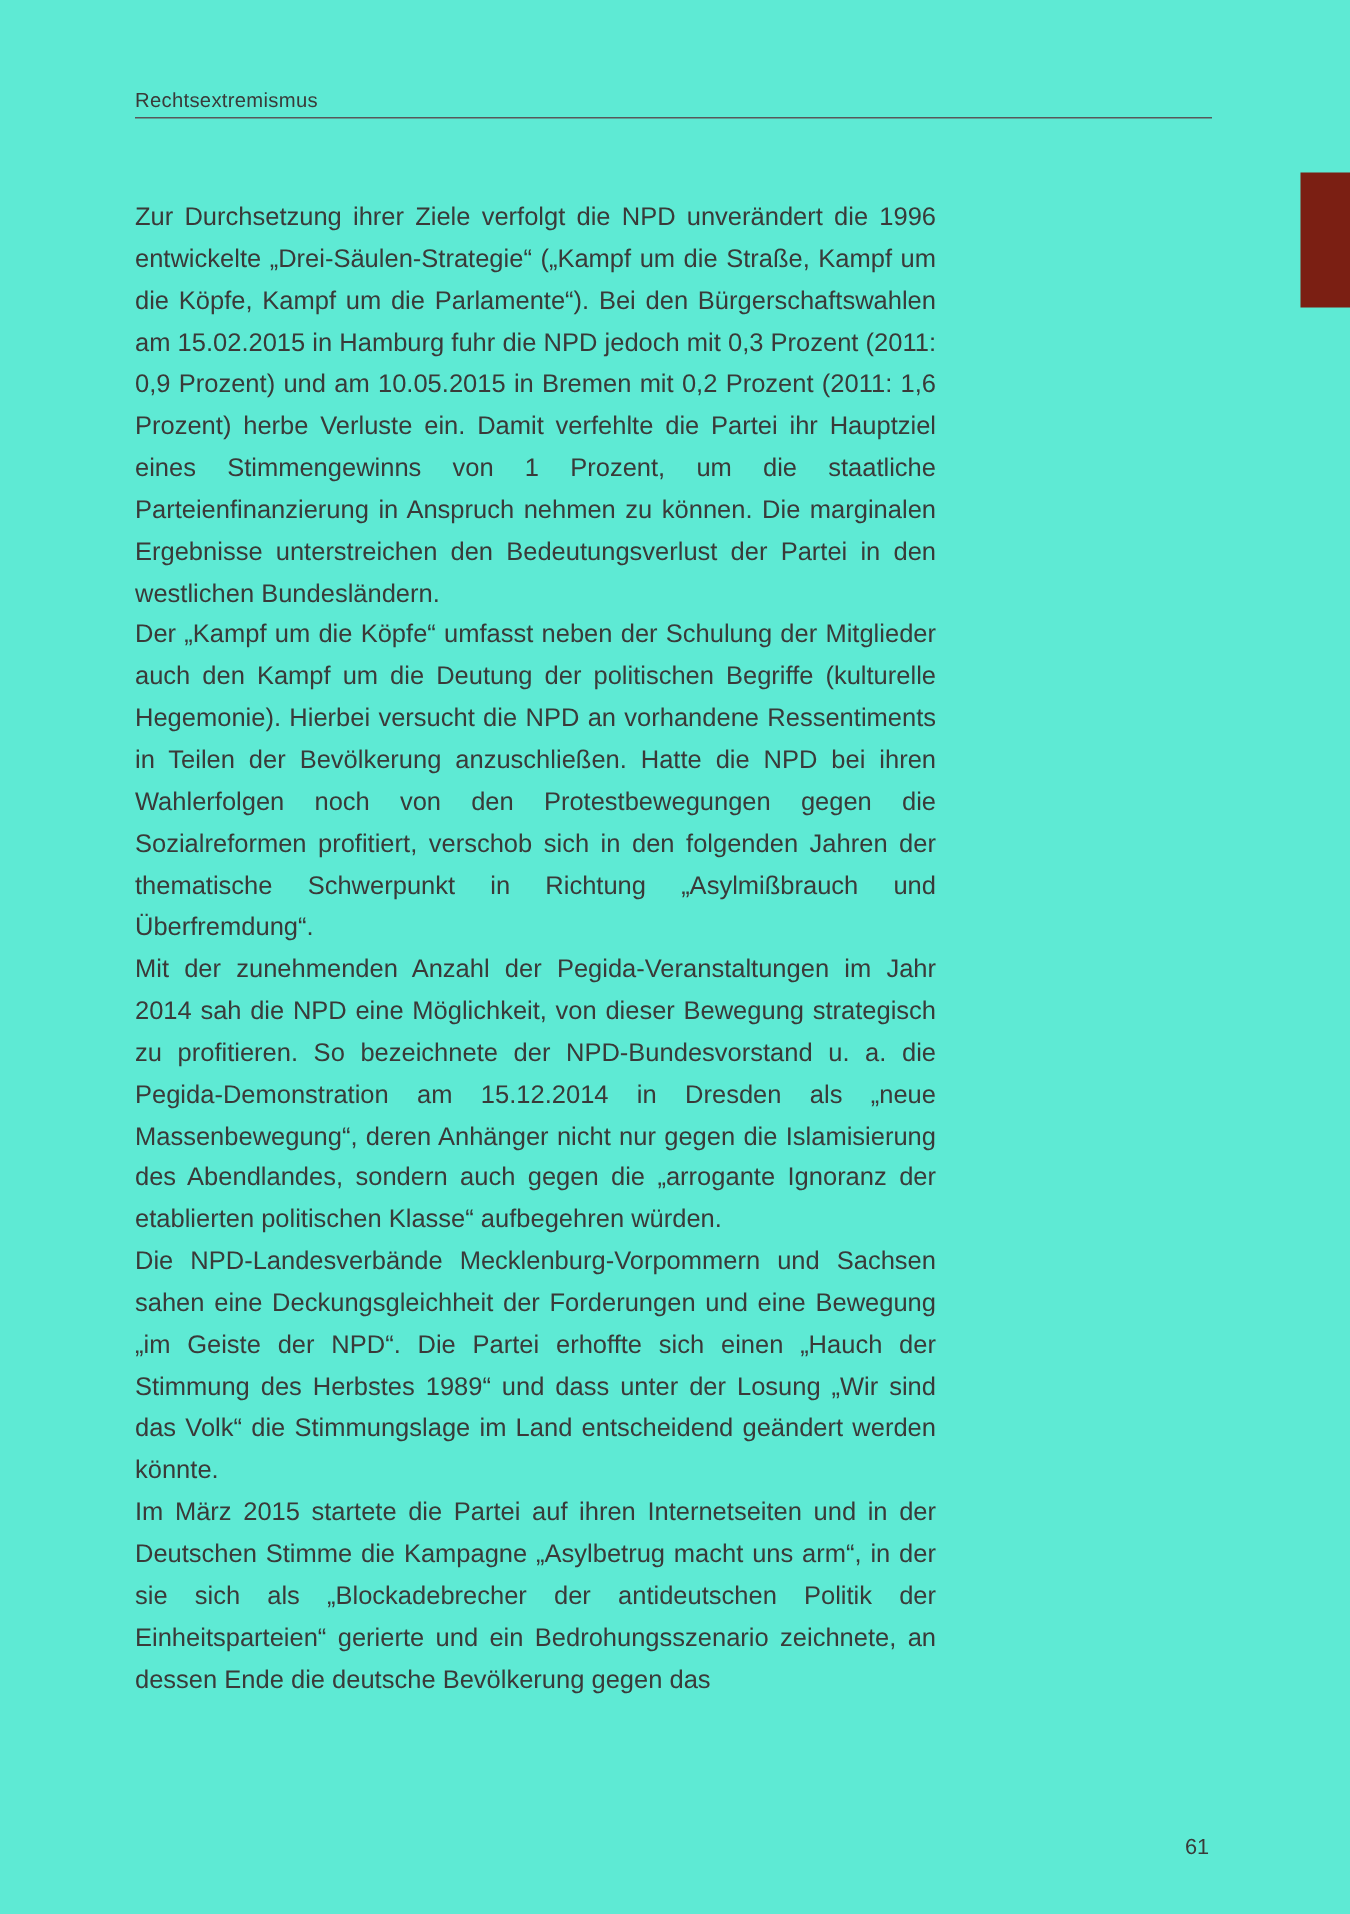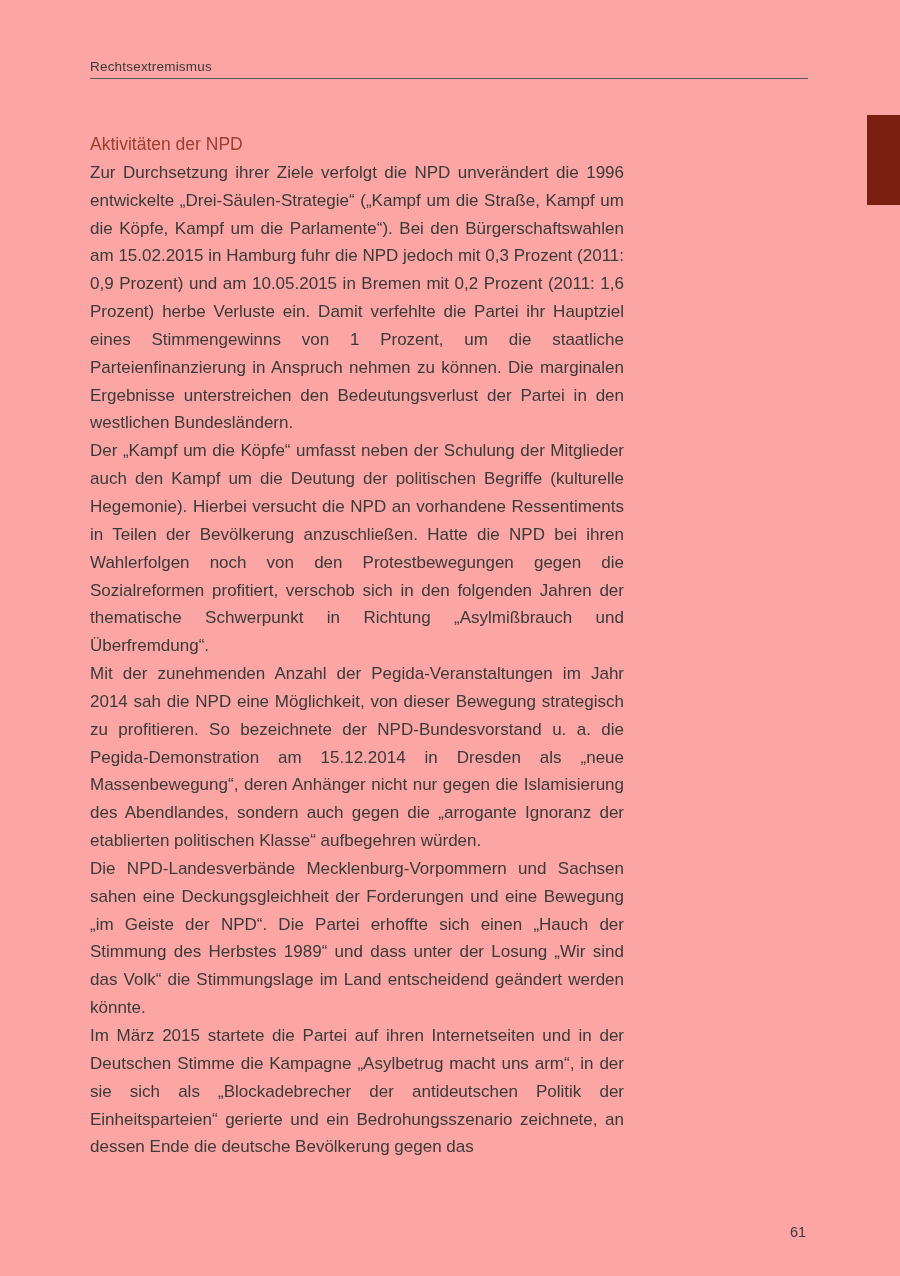--- a/index.html
+++ b/index.html
@@ -14,21 +14,21 @@
     width: 900px;
     height: 1276px;
     position: relative;
     font-family: "Liberation Sans", sans-serif;
     color: var(--body-text);
     overflow: hidden;
   }
   .page {
     position: absolute;
     inset: 0;
-    background: #fca5a5;
+    background: #5eead4;
   }
   .running-header {
     position: absolute;
     left: 90px;
     top: 59px;
     font-size: 13.5px;
     letter-spacing: 0.2px;
     color: var(--body-text);
   }
   .header-rule {
@@ -81,21 +81,20 @@
 
 <div class="page">
 
   <span class="running-header">Rechtsextremismus</span>
 
   <div class="header-rule"></div>
 
   <div class="edge-tab"></div>
 
   <main class="content">
-    <h2 class="section-heading">Aktivitäten der NPD</h2>
     <p>Zur Durchsetzung ihrer Ziele verfolgt die NPD unverändert die 1996 entwickelte „Drei-Säulen-Strategie“ („Kampf um die Straße, Kampf um die Köpfe, Kampf um die Parlamente“). Bei den Bürgerschaftswahlen am 15.02.2015 in Hamburg fuhr die NPD jedoch mit 0,3 Prozent (2011: 0,9 Prozent) und am 10.05.2015 in Bremen mit 0,2 Prozent (2011: 1,6 Prozent) herbe Verluste ein. Damit verfehlte die Partei ihr Hauptziel eines Stimmengewinns von 1 Prozent, um die staatliche Parteienfinanzierung in Anspruch nehmen zu können. Die marginalen Ergebnisse unterstreichen den Bedeutungsverlust der Partei in den westlichen Bundesländern.</p>
     <p>Der „Kampf um die Köpfe“ umfasst neben der Schulung der Mitglieder auch den Kampf um die Deutung der politischen Begriffe (kulturelle Hegemonie). Hierbei versucht die NPD an vorhandene Ressentiments in Teilen der Bevölkerung anzuschließen. Hatte die NPD bei ihren Wahlerfolgen noch von den Protestbewegungen gegen die Sozialreformen profitiert, verschob sich in den folgenden Jahren der thematische Schwerpunkt in Richtung „Asylmißbrauch und Überfremdung“.</p>
     <p>Mit der zunehmenden Anzahl der Pegida-Veranstaltungen im Jahr 2014 sah die NPD eine Möglichkeit, von dieser Bewegung strategisch zu profitieren. So bezeichnete der NPD-Bundesvorstand u. a. die Pegida-Demonstration am 15.12.2014 in Dresden als „neue Massenbewegung“, deren Anhänger nicht nur gegen die Islamisierung des Abendlandes, sondern auch gegen die „arrogante Ignoranz der etablierten politischen Klasse“ aufbegehren würden.</p>
     <p>Die NPD-Landesverbände Mecklenburg-Vorpommern und Sachsen sahen eine Deckungsgleichheit der Forderungen und eine Bewegung „im Geiste der NPD“. Die Partei erhoffte sich einen „Hauch der Stimmung des Herbstes 1989“ und dass unter der Losung „Wir sind das Volk“ die Stimmungslage im Land entscheidend geändert werden könnte.</p>
     <p>Im März 2015 startete die Partei auf ihren Internetseiten und in der Deutschen Stimme die Kampagne „Asylbetrug macht uns arm“, in der sie sich als „Blockadebrecher der antideutschen Politik der Einheitsparteien“ gerierte und ein Bedrohungsszenario zeichnete, an dessen Ende die deutsche Bevölkerung gegen das</p>
   </main>
 
   <div class="page-number">61</div>
 
 </div>

